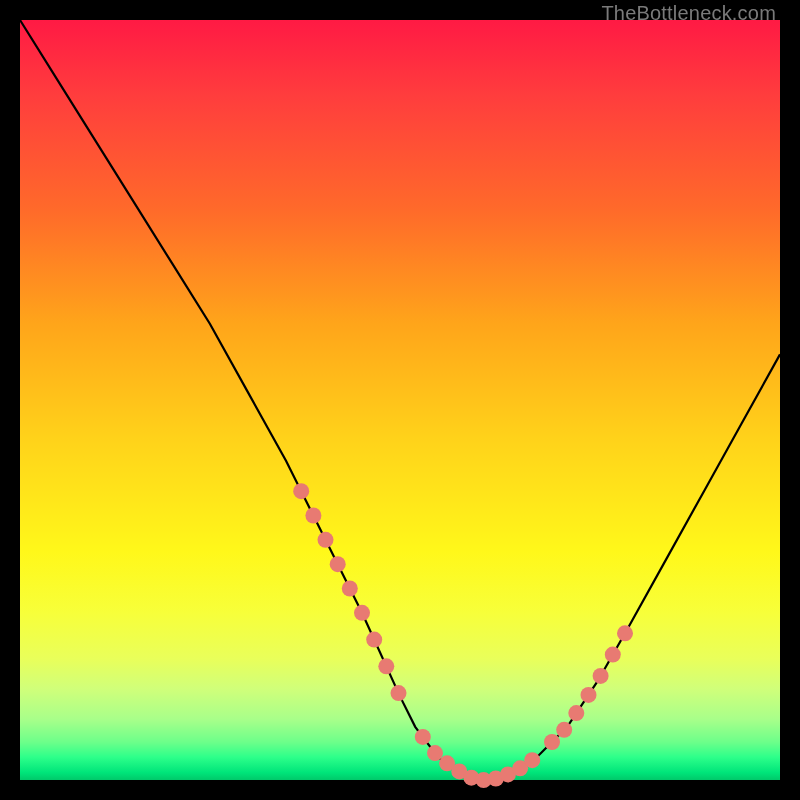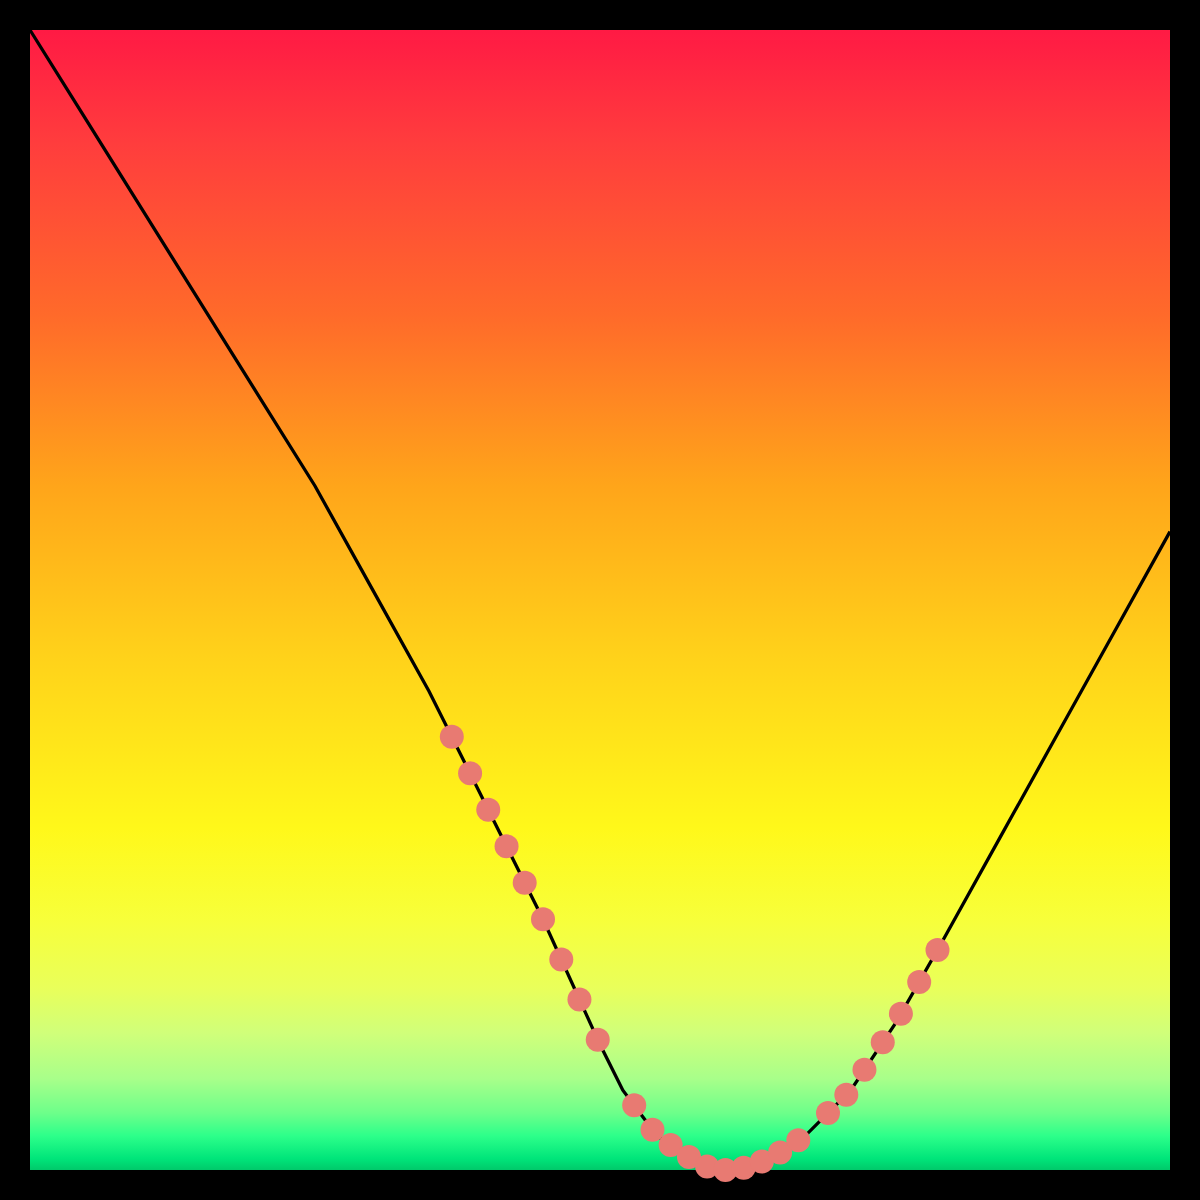--- a/index.html
+++ b/index.html
@@ -73,13 +73,14 @@
           <circle cx="532.0" cy="722.0" r="8" fill="#e87a72"></circle>
           <circle cx="544.2" cy="709.8" r="8" fill="#e87a72"></circle>
           <circle cx="556.3" cy="693.1" r="8" fill="#e87a72"></circle>
           <circle cx="568.5" cy="674.9" r="8" fill="#e87a72"></circle>
           <circle cx="580.6" cy="655.9" r="8" fill="#e87a72"></circle>
           <circle cx="592.8" cy="634.6" r="8" fill="#e87a72"></circle>
           <circle cx="605.0" cy="613.3" r="8" fill="#e87a72"></circle>
         </g>
     </svg>
   </div>
+  <div class="watermark">TheBottleneck.com</div>
 </div>
 
 </body></html>

